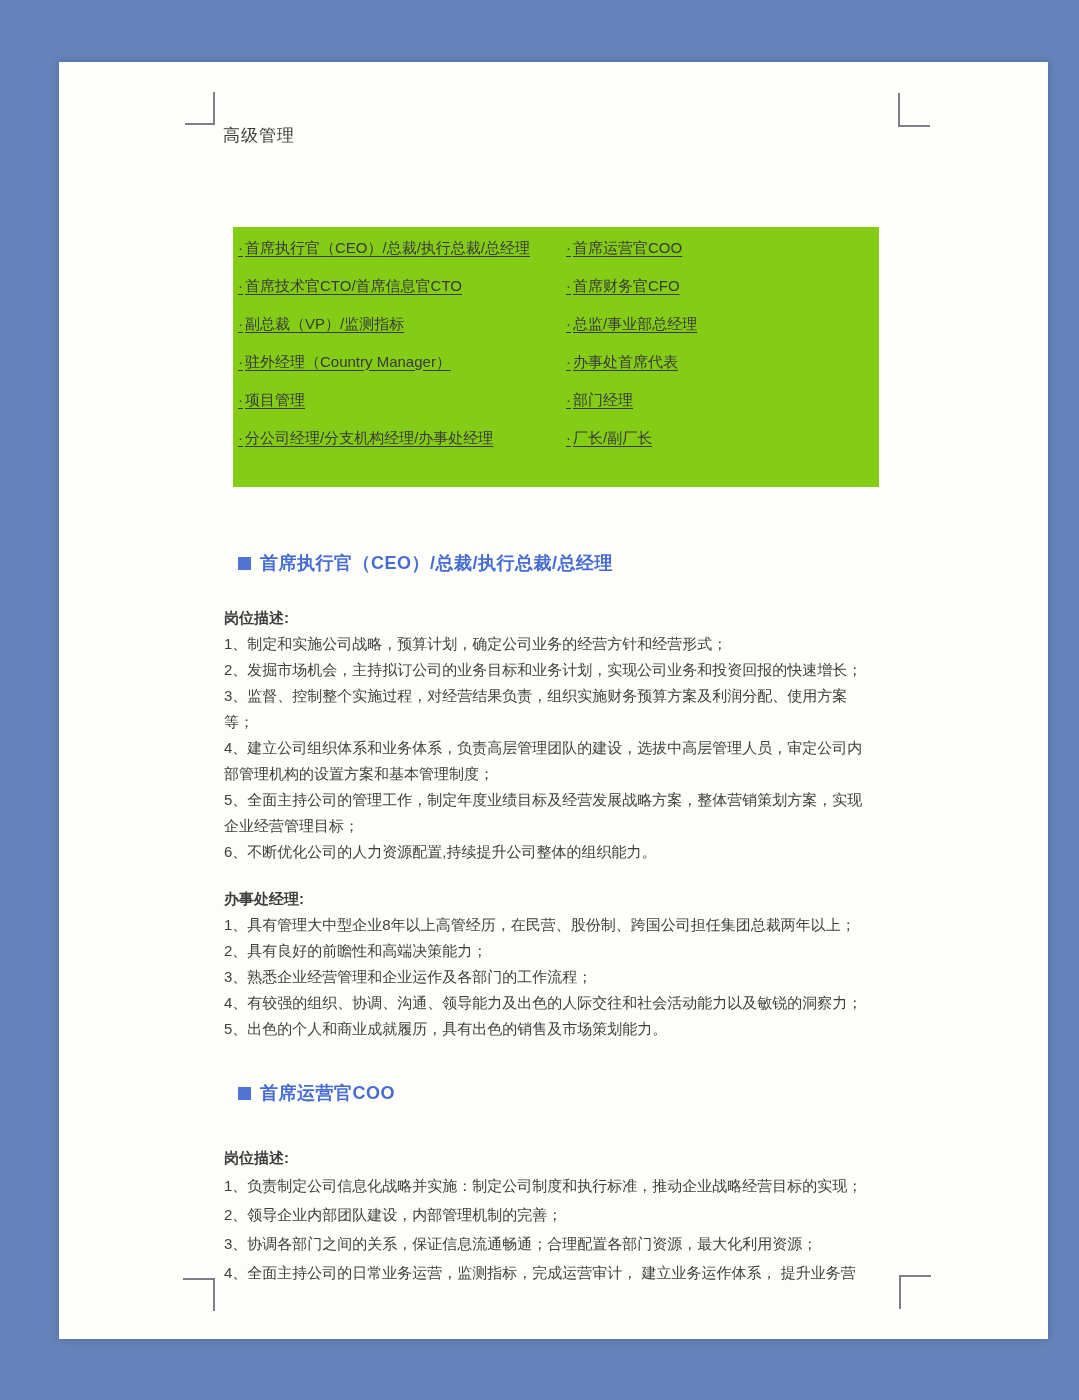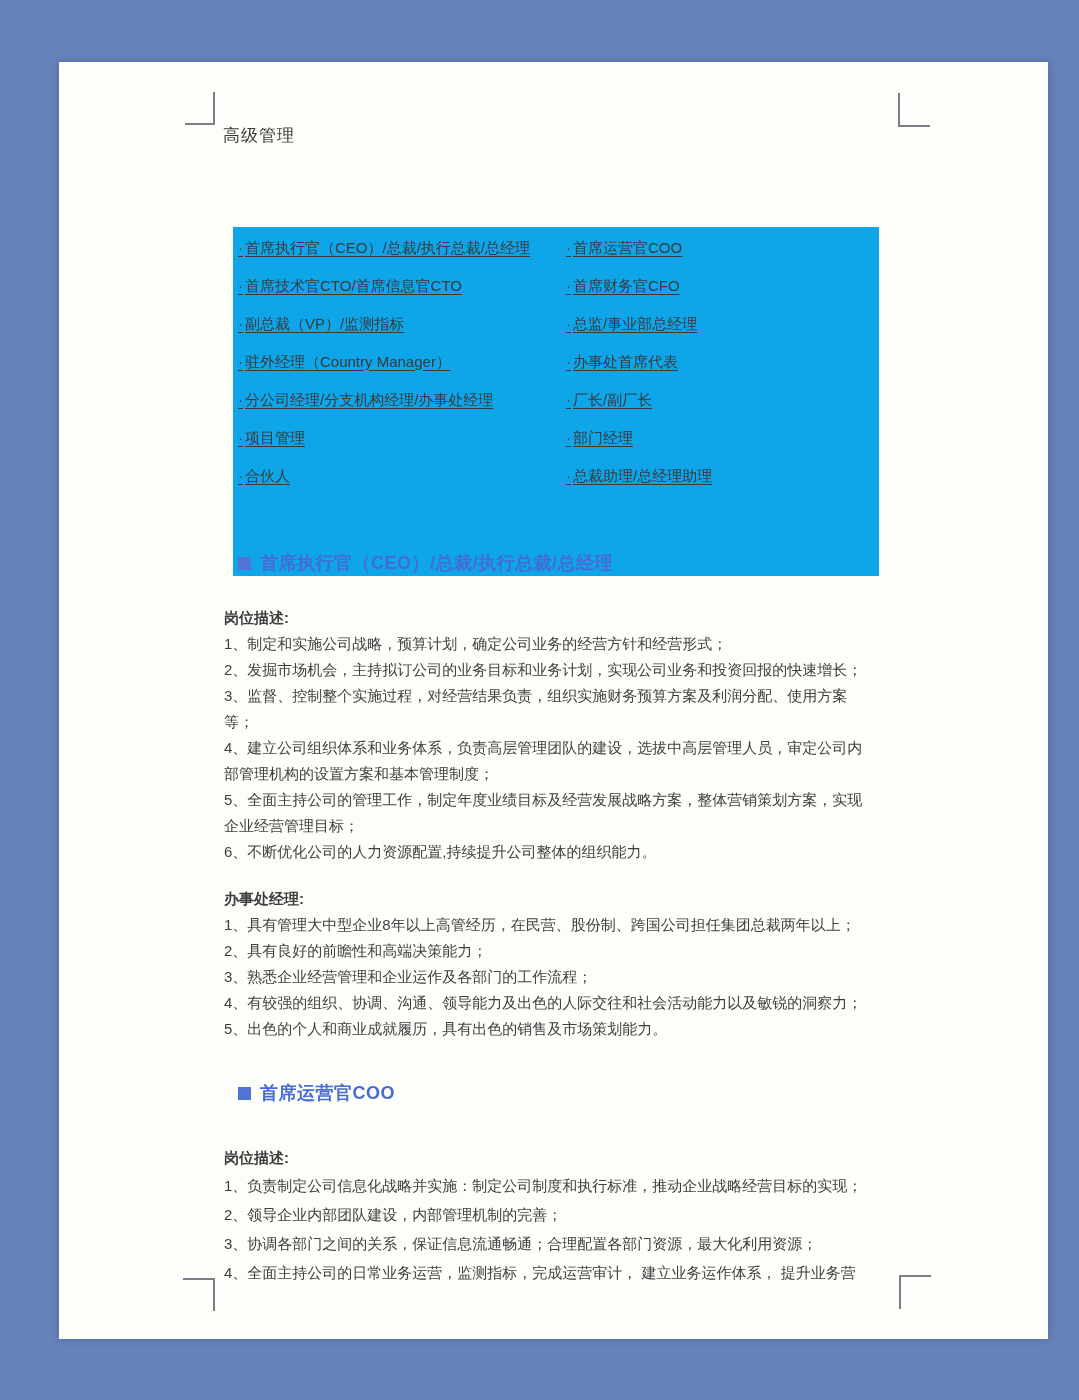--- a/index.html
+++ b/index.html
@@ -20,22 +20,22 @@
   .crop-tl{left:126px;top:30px;width:28px;height:31px;border-right:2px solid #7b7f87;border-bottom:2px solid #7b7f87;}
   .crop-tr{left:839px;top:31px;width:30px;height:32px;border-left:2px solid #7b7f87;border-bottom:2px solid #7b7f87;}
   .crop-bl{left:124px;top:1216px;width:30px;height:31px;border-top:2px solid #7b7f87;border-right:2px solid #7b7f87;}
   .crop-br{left:840px;top:1213px;width:30px;height:32px;border-top:2px solid #7b7f87;border-left:2px solid #7b7f87;}
   .doc-title{
     position:absolute;left:164px;top:62px;
     font-size:17px;color:#3b3b3b;letter-spacing:1px;
   }
   .links-box{
     position:absolute;left:174px;top:165px;
-    width:646px;height:349px;
-    background:#0ea5e9;
+    width:646px;height:260px;
+    background:#84cc16;
     padding-top:2px;box-sizing:border-box;
   }
   .link-row{
     display:grid;grid-template-columns:328px 1fr;
     height:38px;align-items:center;padding-left:5px;
   }
   .cat-link{
     color:#3a3a3a;font-size:15px;text-decoration:underline;
     text-underline-offset:3px;cursor:pointer;white-space:nowrap;
   }
@@ -90,30 +90,26 @@
     </div>
     <div class="link-row">
       <a class="cat-link"><span class="bullet">·</span><span>副总裁（VP）/监测指标</span></a>
       <a class="cat-link"><span class="bullet">·</span><span>总监/事业部总经理</span></a>
     </div>
     <div class="link-row">
       <a class="cat-link"><span class="bullet">·</span><span>驻外经理（Country Manager）</span></a>
       <a class="cat-link"><span class="bullet">·</span><span>办事处首席代表</span></a>
     </div>
     <div class="link-row">
-      <a class="cat-link"><span class="bullet">·</span><span>分公司经理/分支机构经理/办事处经理</span></a>
-      <a class="cat-link"><span class="bullet">·</span><span>厂长/副厂长</span></a>
-    </div>
-    <div class="link-row">
       <a class="cat-link"><span class="bullet">·</span><span>项目管理</span></a>
       <a class="cat-link"><span class="bullet">·</span><span>部门经理</span></a>
     </div>
     <div class="link-row">
-      <a class="cat-link"><span class="bullet">·</span><span>合伙人</span></a>
-      <a class="cat-link"><span class="bullet">·</span><span>总裁助理/总经理助理</span></a>
+      <a class="cat-link"><span class="bullet">·</span><span>分公司经理/分支机构经理/办事处经理</span></a>
+      <a class="cat-link"><span class="bullet">·</span><span>厂长/副厂长</span></a>
     </div>
   </div>
 
   <div class="section-heading sec1">
     <span class="sec-square"></span>
     <span class="sec-title">首席执行官（CEO）/总裁/执行总裁/总经理</span>
   </div>
 
   <div class="para-label lbl-desc1">岗位描述:</div>
   <div class="text-block tb-desc1">

